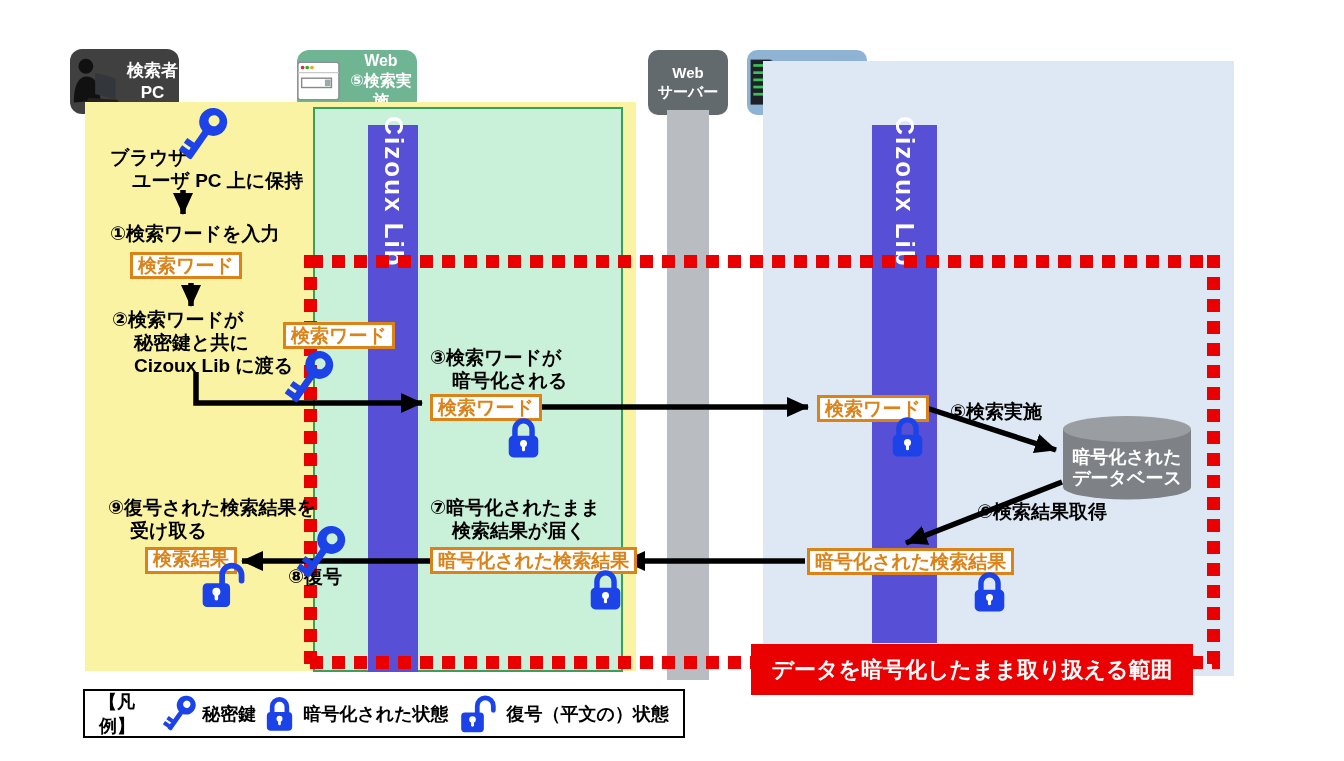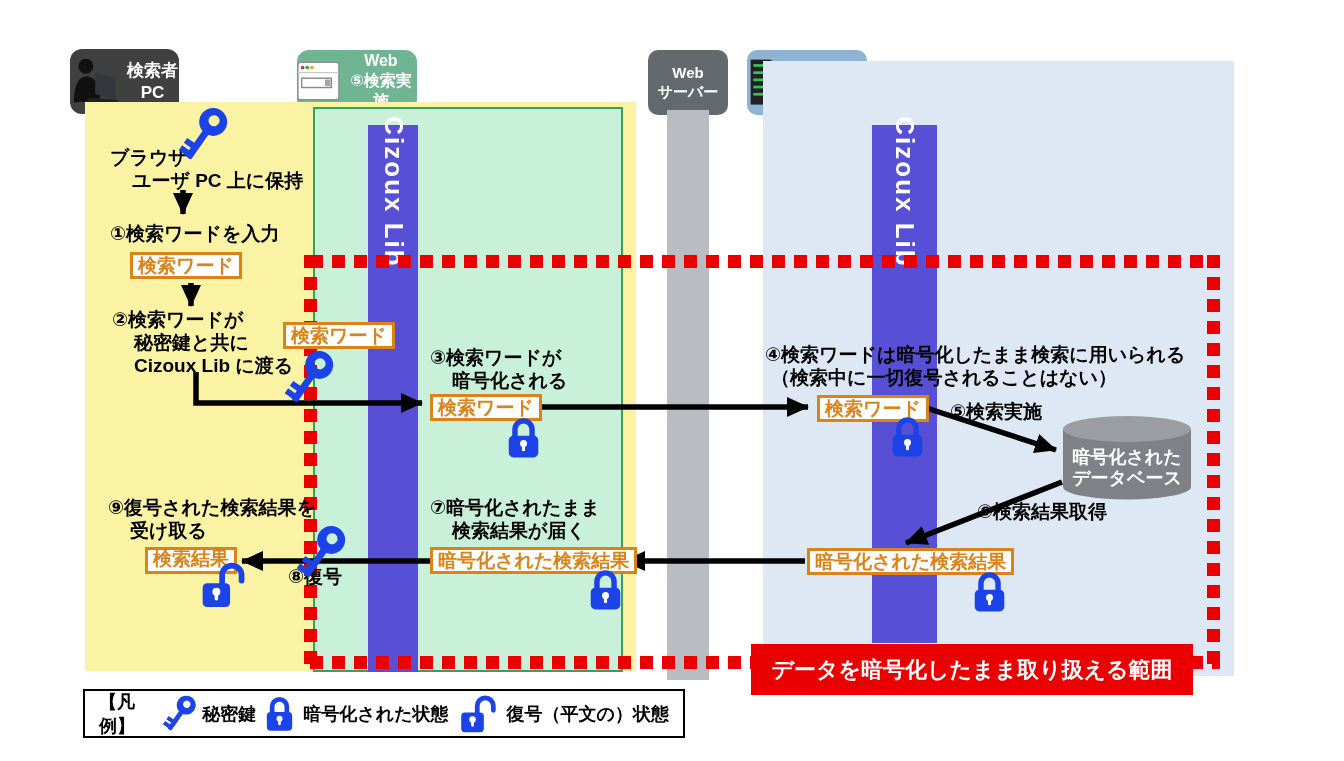--- a/index.html
+++ b/index.html
@@ -90,24 +90,20 @@
   </div>
   <div class="step z5" style="left:110px;top:222px;">①検索ワードを入力</div>
   <div class="step z5" style="left:112px;top:308px;">
     <span>②検索ワードが</span>
     <span class="ind">秘密鍵と共に</span>
     <span class="ind">Cizoux Lib に渡る</span>
   </div>
   <div class="step z5" style="left:430px;top:346px;">
     <span>③検索ワードが</span>
     <span class="ind">暗号化される</span>
-  </div>
-  <div class="step z5" style="left:765px;top:343px;">
-    <span>④検索ワードは暗号化したまま検索に用いられる</span>
-    <span class="ind" style="padding-left:6px;">（検索中に一切復号されることはない）</span>
   </div>
   <div class="step z5" style="left:950px;top:400px;">⑤検索実施</div>
   <div class="step z5" style="left:977px;top:500px;">⑥検索結果取得</div>
   <div class="step z5" style="left:430px;top:496px;">
     <span>⑦暗号化されたまま</span>
     <span class="ind">検索結果が届く</span>
   </div>
   <div class="step z5" style="left:288px;top:565px;">⑧復号</div>
   <div class="step z5" style="left:108px;top:496px;">
     <span>⑨復号された検索結果を</span>

